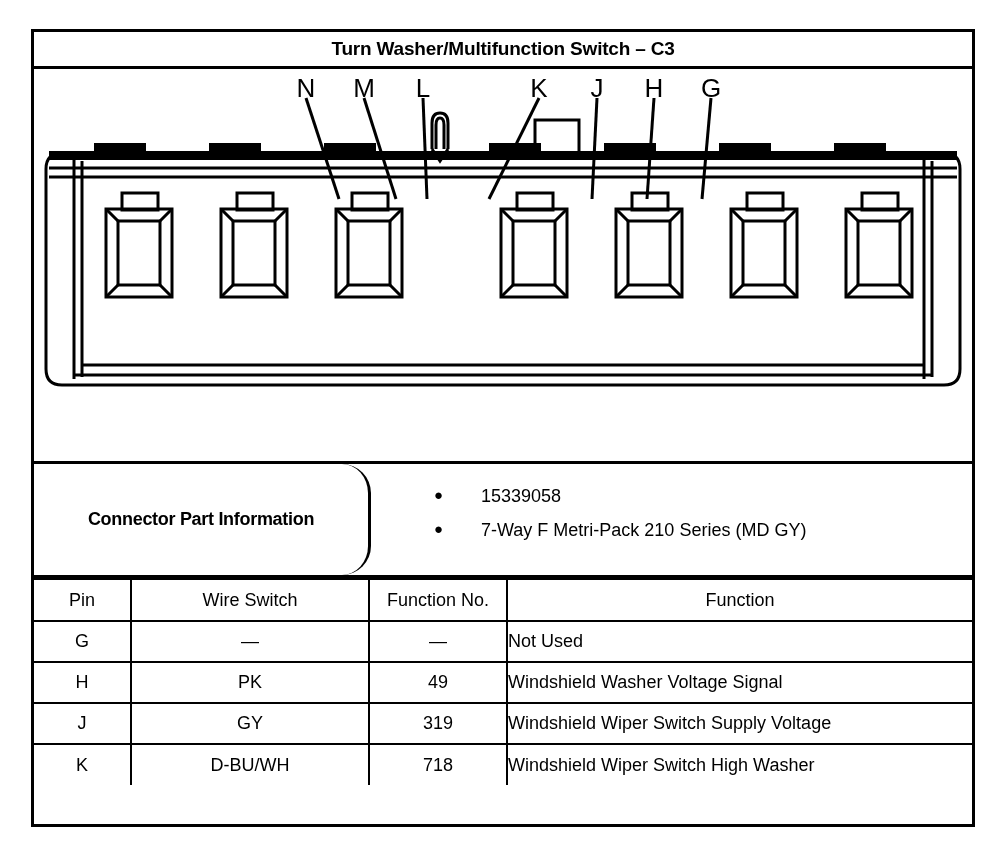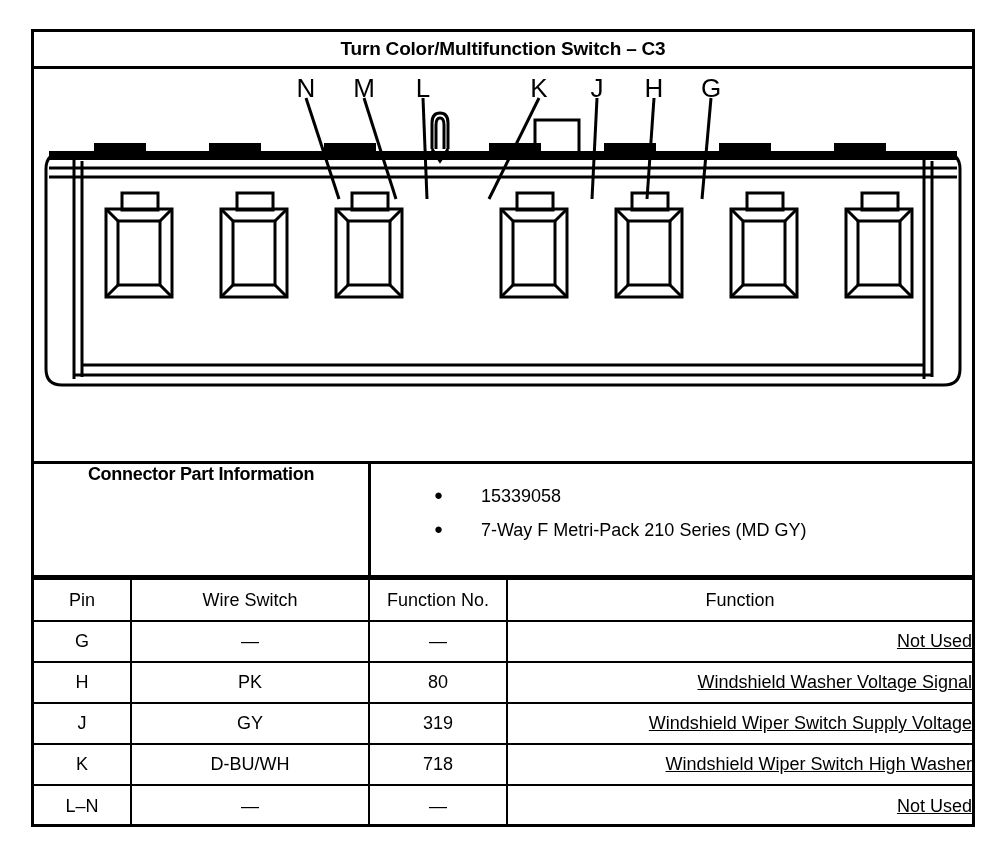--- a/index.html
+++ b/index.html
@@ -70,23 +70,24 @@
     height: 114px;
     border-bottom: 3px solid #000;
     box-sizing: border-box;
     display: flex;
   }
   .part-label-cell {
     width: 337px;
     border-right: 3px solid #000;
     box-sizing: border-box;
     display: flex;
-    align-items: flex-start;
+    align-items: center;
     justify-content: center;
     flex: 0 0 auto;
+    border-radius: 29px;
   }
   .part-label-cell span {
     font-size: 18px;
     font-weight: bold;
     letter-spacing: -0.3px;
   }
   .part-list-cell {
     flex: 1 1 auto;
     display: flex;
     flex-direction: column;
@@ -133,29 +134,29 @@
     vertical-align: middle;
     box-sizing: border-box;
   }
   .pin-table th { text-align: center; }
   .pin-table thead th { height: 42px; }
   .pin-table tr:last-child td { border-bottom: none; }
   .pin-table th:first-child, .pin-table td:first-child { border-left: none; }
   .pin-table th:last-child, .pin-table td:last-child { border-right: none; }
 
   .cell-center { text-align: center; }
-  .cell-left { text-align: right; padding-left: 7px; text-decoration: underline; }
+  .cell-left { text-align: left; padding-left: 7px; }
 </style>
 </head>
 <body>
 
 <div class="sheet">
 
   <div class="title-band">
-    <div class="title-text">Turn Color/Multifunction Switch – C3</div>
+    <div class="title-text">Turn Washer/Multifunction Switch – C3</div>
   </div>
 
   <div class="art-panel">
     <svg class="art-svg" width="938" height="392" viewBox="0 0 938 392">
       <g fill="none" stroke="#000" stroke-width="3">
 
         <g stroke-width="3">
           <line x1="272" y1="29" x2="305" y2="130"></line>
           <line x1="330" y1="29" x2="362" y2="130"></line>
           <line x1="389" y1="29" x2="393" y2="130"></line>
@@ -299,37 +300,31 @@
     <tbody>
       <tr>
         <td class="cell-center">G</td>
         <td class="cell-center">—</td>
         <td class="cell-center">—</td>
         <td class="cell-left">Not Used</td>
       </tr>
       <tr>
         <td class="cell-center">H</td>
         <td class="cell-center">PK</td>
-        <td class="cell-center">80</td>
+        <td class="cell-center">49</td>
         <td class="cell-left">Windshield Washer Voltage Signal</td>
       </tr>
       <tr>
         <td class="cell-center">J</td>
         <td class="cell-center">GY</td>
         <td class="cell-center">319</td>
         <td class="cell-left">Windshield Wiper Switch Supply Voltage</td>
       </tr>
       <tr>
         <td class="cell-center">K</td>
         <td class="cell-center">D-BU/WH</td>
         <td class="cell-center">718</td>
         <td class="cell-left">Windshield Wiper Switch High Washer</td>
       </tr>
-      <tr>
-        <td class="cell-center">L–N</td>
-        <td class="cell-center">—</td>
-        <td class="cell-center">—</td>
-        <td class="cell-left">Not Used</td>
-      </tr>
     </tbody>
   </table>
 
 </div>
 
 </body></html>

